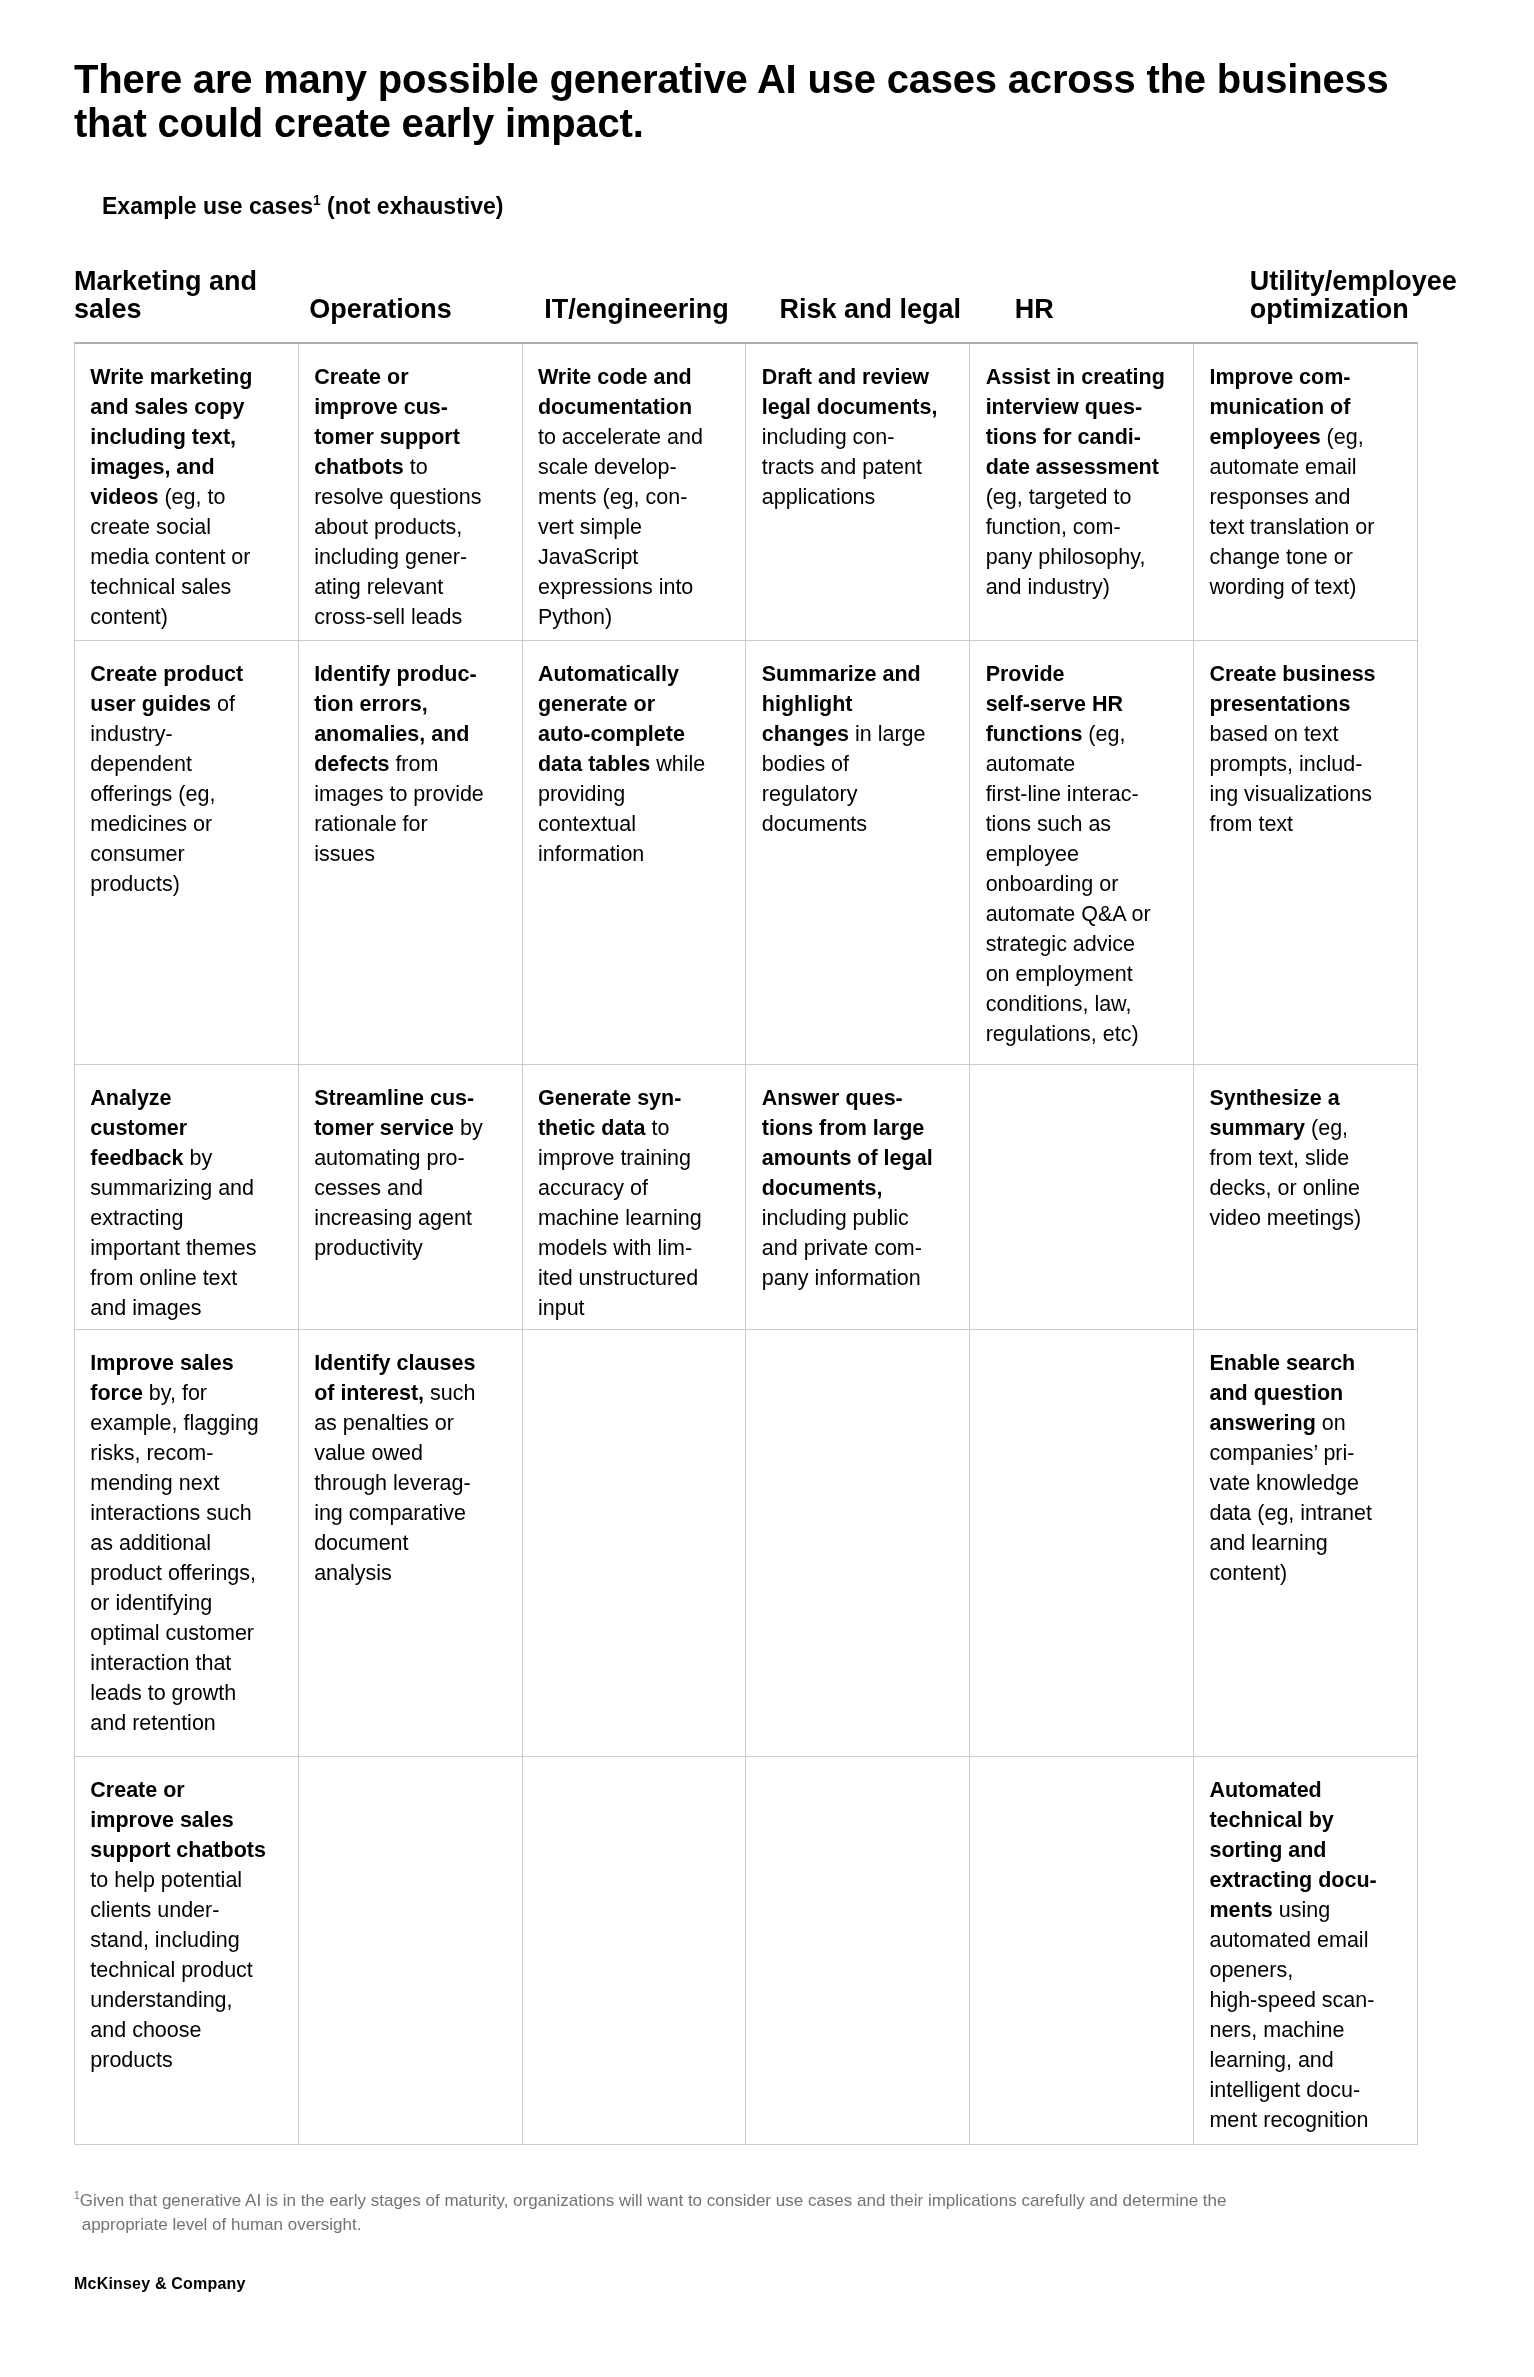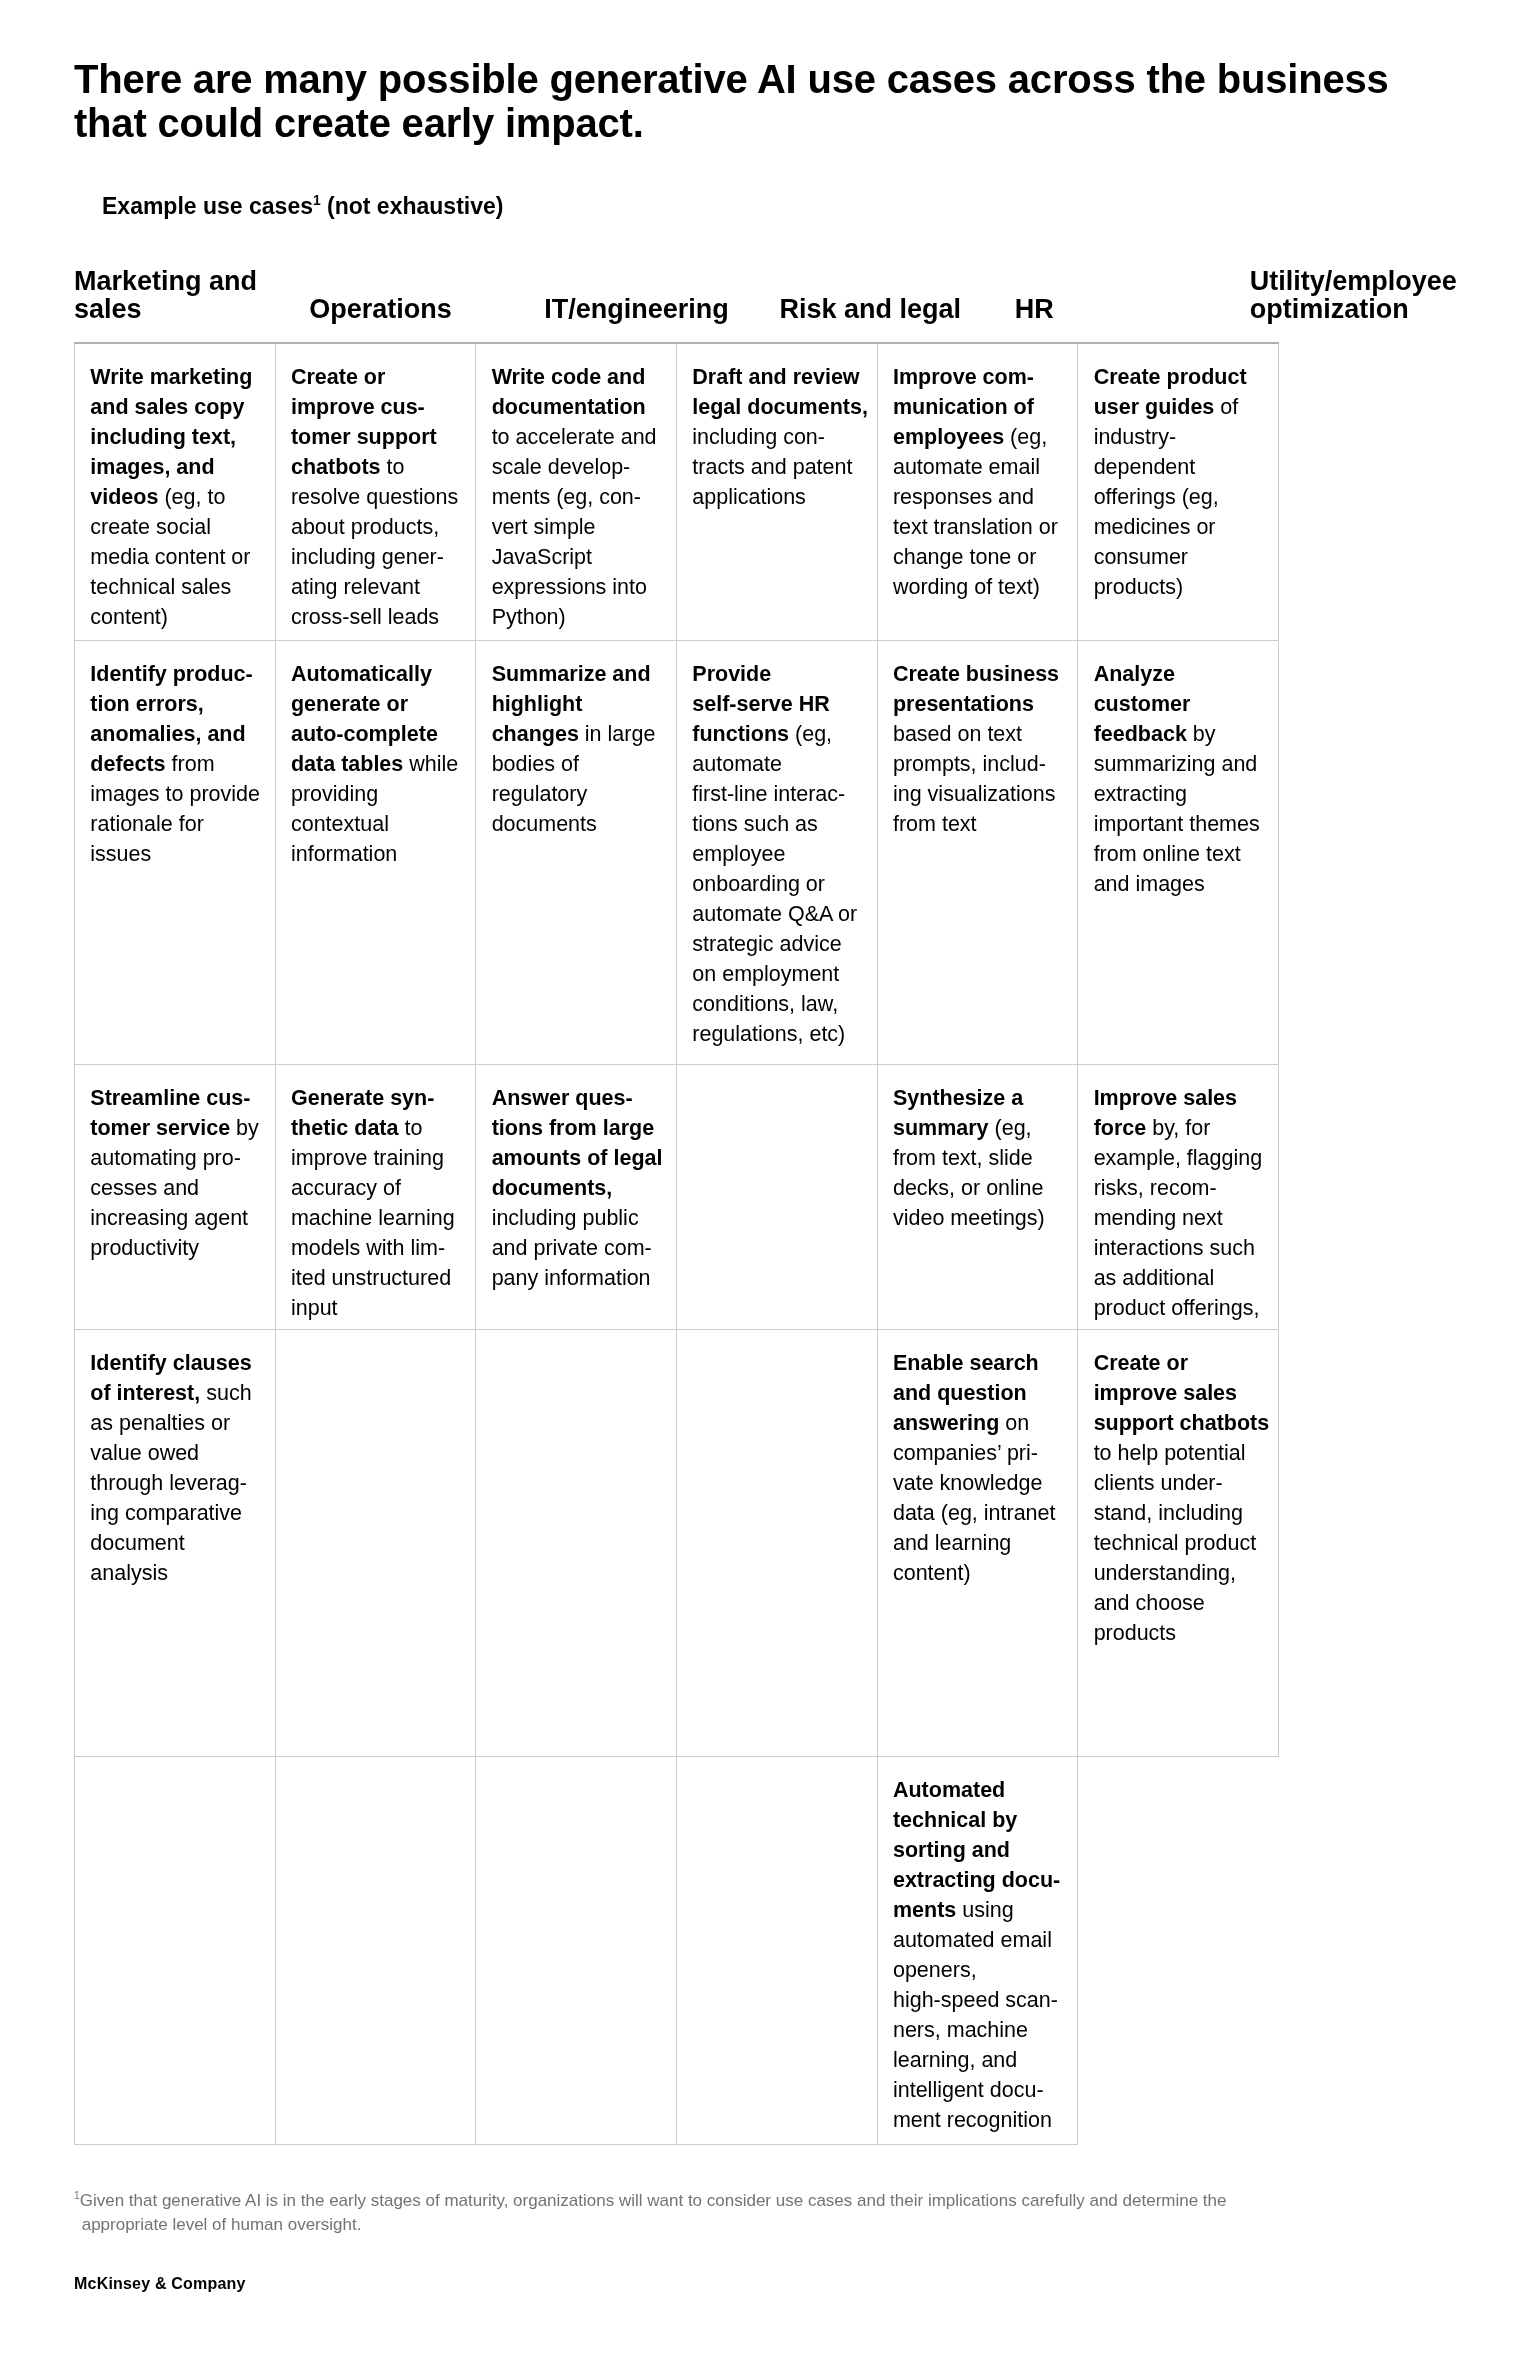--- a/index.html
+++ b/index.html
@@ -28,21 +28,21 @@
   }
   .subtitle sup,.footnote sup{font-size:0.6em;}
 
   .header-row{
     position:absolute;left:74px;top:267px;width:1411px;
     display:grid;grid-template-columns:repeat(6,1fr);align-items:end;
   }
   .hcell{font-size:27px;line-height:28px;font-weight:700;padding-right:10.7px;}
 
   .use-case-table{
-    position:absolute;left:74px;top:342px;width:1205px;
+    position:absolute;left:74px;top:342px;width:1344px;
     display:grid;grid-template-columns:repeat(6,1fr);
     grid-template-rows:297px 424px 265px 427px 388px;
     border-left:0.8px solid var(--border);
     border-top:2.3px solid var(--border-top);
     box-sizing:border-box;
   }
   .cell{
     border-right:0.8px solid var(--border);
     border-bottom:0.8px solid var(--border);
     box-sizing:border-box;
@@ -129,20 +129,30 @@
         <div class="ln">JavaScript</div>
         <div class="ln">expressions into</div>
         <div class="ln">Python)</div>
       </div>
       <div class="cell">
         <div class="ln"><b>Draft and review</b></div>
         <div class="ln"><b>legal documents,</b></div>
         <div class="ln">including con-</div>
         <div class="ln">tracts and patent</div>
         <div class="ln">applications</div>
+      </div>
+      <div class="cell">
+        <div class="ln"><b>Assist in creating</b></div>
+        <div class="ln"><b>interview ques-</b></div>
+        <div class="ln"><b>tions for candi-</b></div>
+        <div class="ln"><b>date assessment</b></div>
+        <div class="ln">(eg, targeted to</div>
+        <div class="ln">function, com-</div>
+        <div class="ln">pany philosophy,</div>
+        <div class="ln">and industry)</div>
       </div>
       <div class="cell">
         <div class="ln"><b>Improve com-</b></div>
         <div class="ln"><b>munication of</b></div>
         <div class="ln"><b>employees</b> (eg,</div>
         <div class="ln">automate email</div>
         <div class="ln">responses and</div>
         <div class="ln">text translation or</div>
         <div class="ln">change tone or</div>
         <div class="ln">wording of text)</div>

